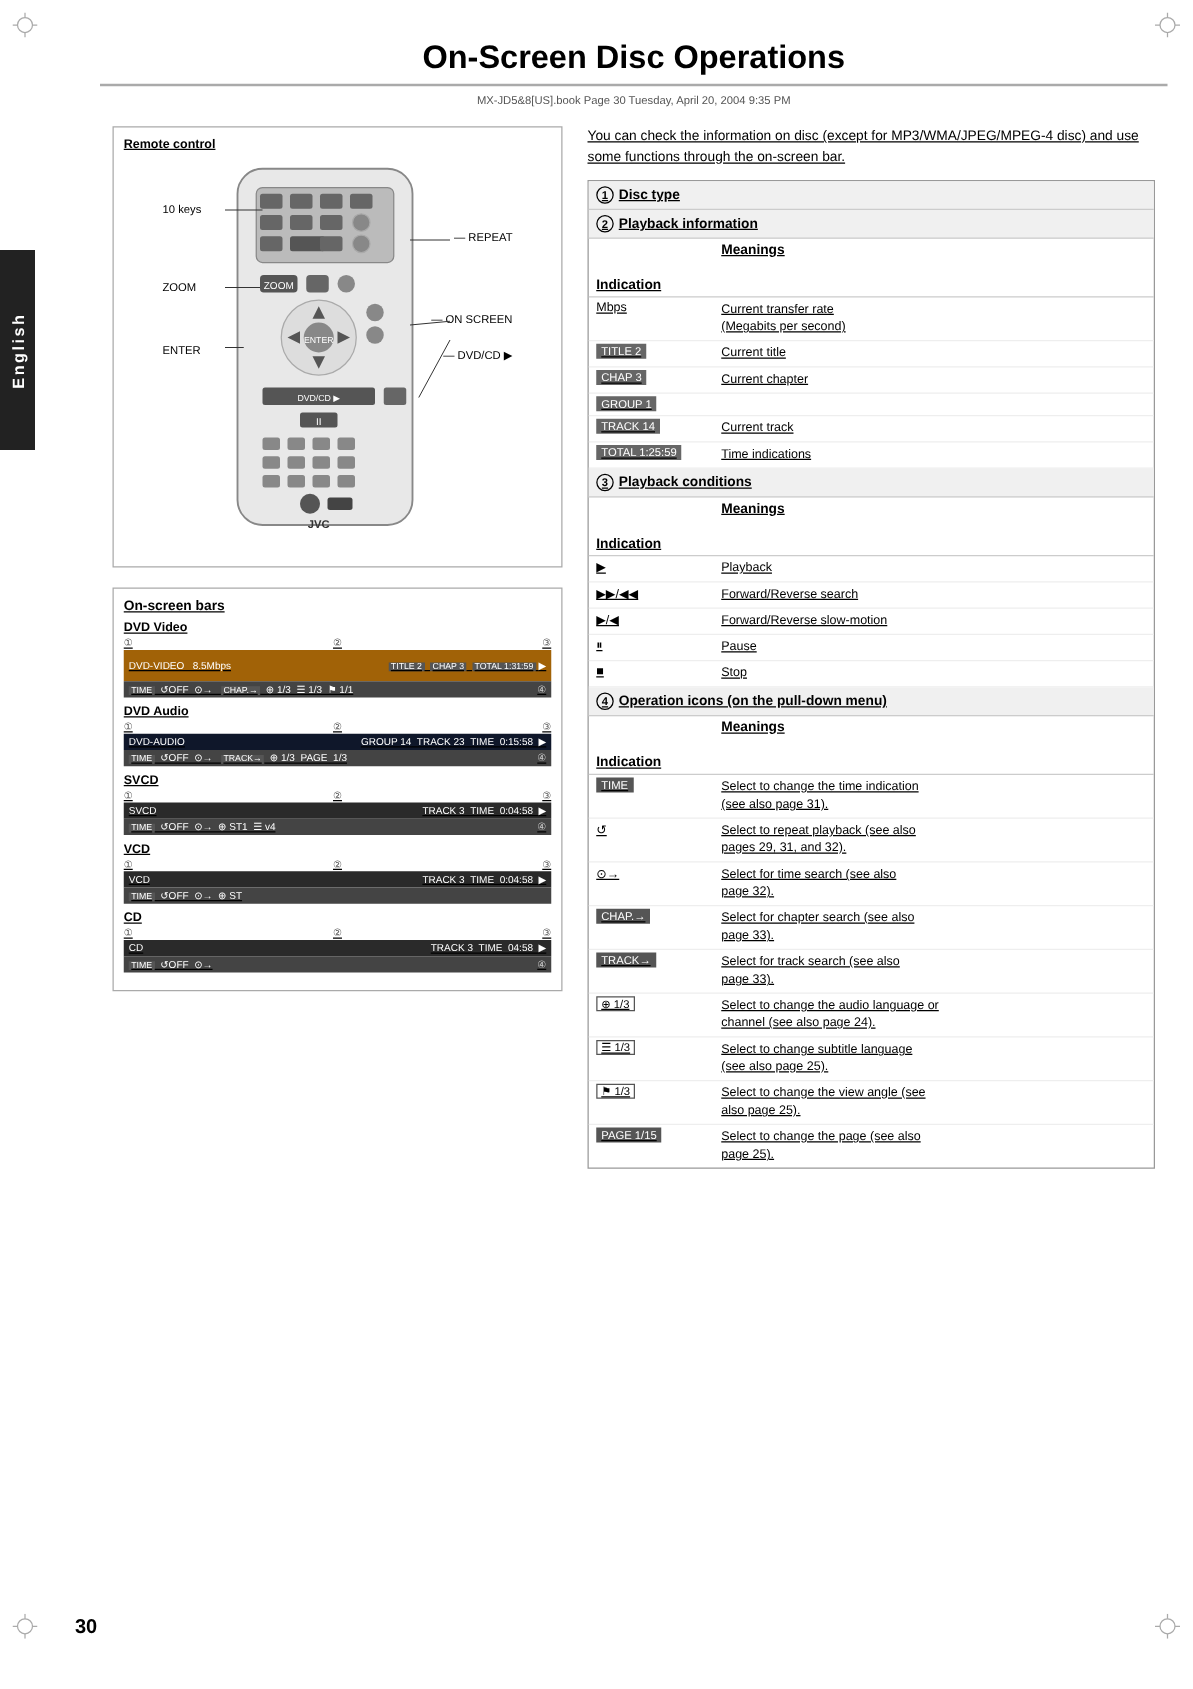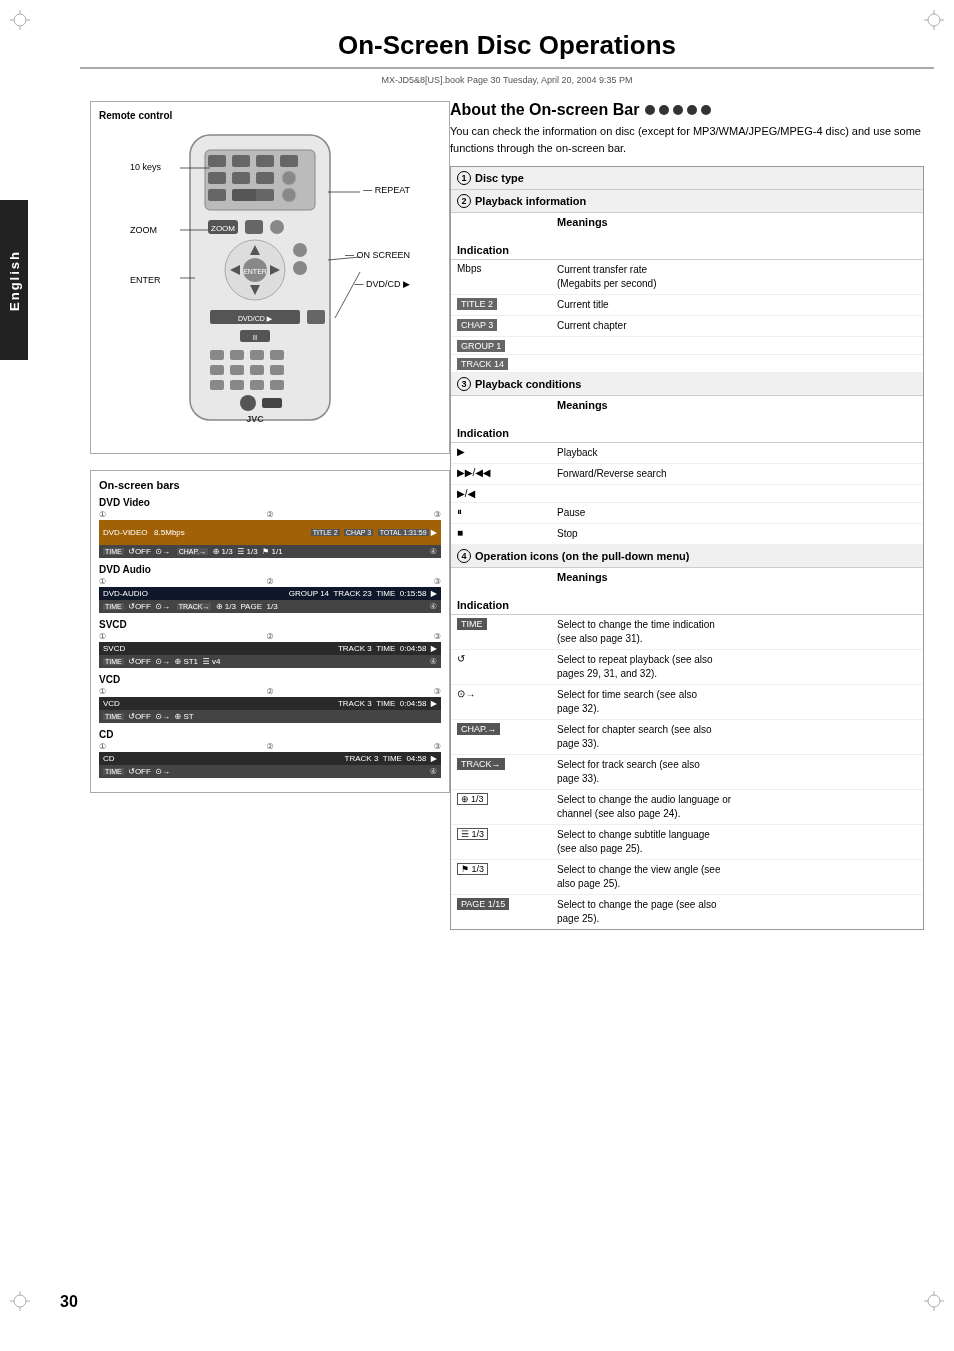--- a/index.html
+++ b/index.html
@@ -64,20 +64,22 @@
     .doc-info {
       font-size: 9px;
       color: #555;
       text-align: center;
       margin-bottom: 16px;
     }
 
     
     .two-col {
       display: flex;
+      gap: 20px;
+      text-decoration: underline;
     }
 
     
     .left-col {
       width: 360px;
       flex-shrink: 0;
     }
 
     
     .right-col {
@@ -457,30 +459,20 @@
               &nbsp;↺OFF &nbsp;⊙→
             </span>
             <span style="font-size:8px;color:#ccc">④</span>
           </div>
         </div>
       </div>
     </div>
 
     <div class="right-col">
 
-      <div class="about-title">
-        <span>About the On-screen Bar</span>
-        <div class="dot-indicators">
-          <div class="dot"></div>
-          <div class="dot"></div>
-          <div class="dot"></div>
-          <div class="dot"></div>
-          <div class="dot"></div>
-        </div>
-      </div>
       <p class="about-desc">You can check the information on disc (except for MP3/WMA/JPEG/MPEG-4 disc) and use some functions through the on-screen bar.</p>
 
       <div class="info-outer">
 
         <div class="info-section-header">
           <span class="section-num">1</span>
           <strong>Disc type</strong>
         </div>
 
         <div class="info-section-header">
@@ -506,41 +498,47 @@
           <div class="info-ind"><span style="background:#666;color:#fff;padding:1px 4px;font-size:9px">CHAP 3</span></div>
           <div class="info-mean">Current chapter</div>
         </div>
 
         <div class="info-data-row">
           <div class="info-ind"><span style="background:#666;color:#fff;padding:1px 4px;font-size:9px">GROUP 1</span></div>
         </div>
 
         <div class="info-data-row">
           <div class="info-ind"><span style="background:#666;color:#fff;padding:1px 4px;font-size:9px">TRACK 14</span></div>
-        </div>
-
+          <div class="info-mean">Current track</div>
+        </div>
+
+        <div class="info-data-row">
+          <div class="info-ind"><span style="background:#666;color:#fff;padding:1px 4px;font-size:9px">TOTAL 1:25:59</span></div>
+          <div class="info-mean">Time indications</div>
+        </div>
 
         <div class="info-section-header">
           <span class="section-num">3</span>
           <strong>Playback conditions</strong>
         </div>
         <div class="info-cols">
           <div class="info-col-header ind">Indication</div>
           <div class="info-col-header">Meanings</div>
         </div>
         <div class="info-data-row">
           <div class="info-ind">▶</div>
           <div class="info-mean">Playback</div>
         </div>
         <div class="info-data-row">
           <div class="info-ind">▶▶/◀◀</div>
           <div class="info-mean">Forward/Reverse search</div>
         </div>
         <div class="info-data-row">
           <div class="info-ind">▶/◀</div>
+          <div class="info-mean">Forward/Reverse slow-motion</div>
         </div>
         <div class="info-data-row">
           <div class="info-ind">⏸</div>
           <div class="info-mean">Pause</div>
         </div>
         <div class="info-data-row">
           <div class="info-ind">■</div>
           <div class="info-mean">Stop</div>
         </div>
 

